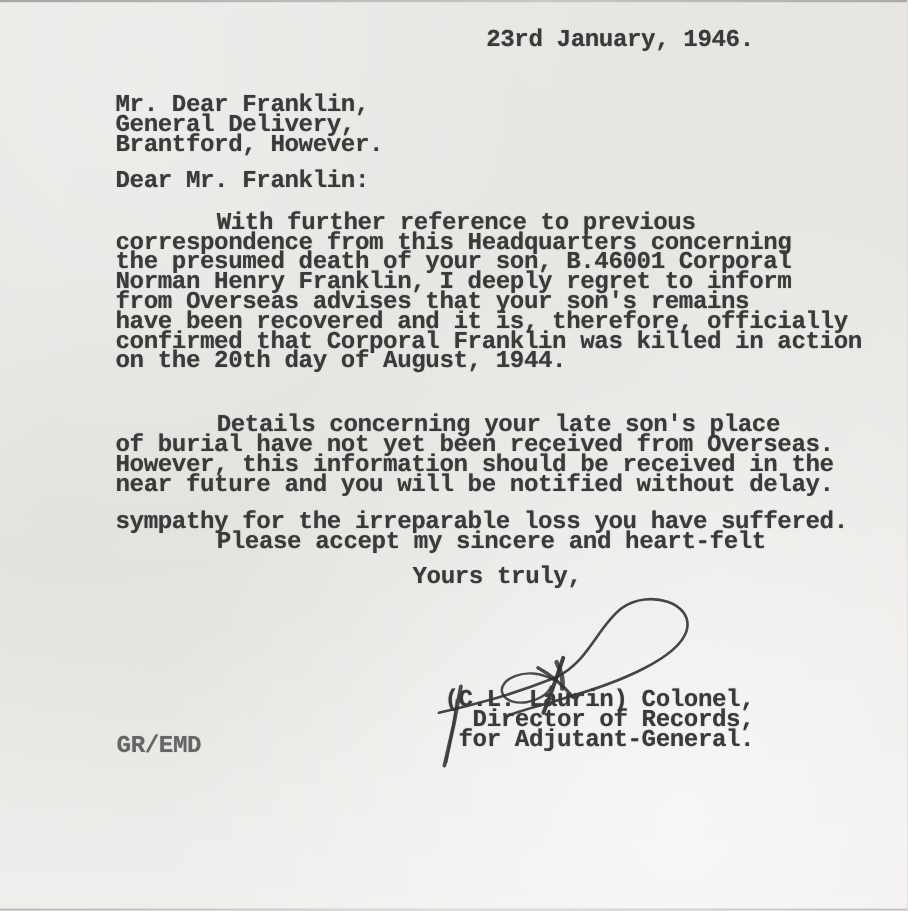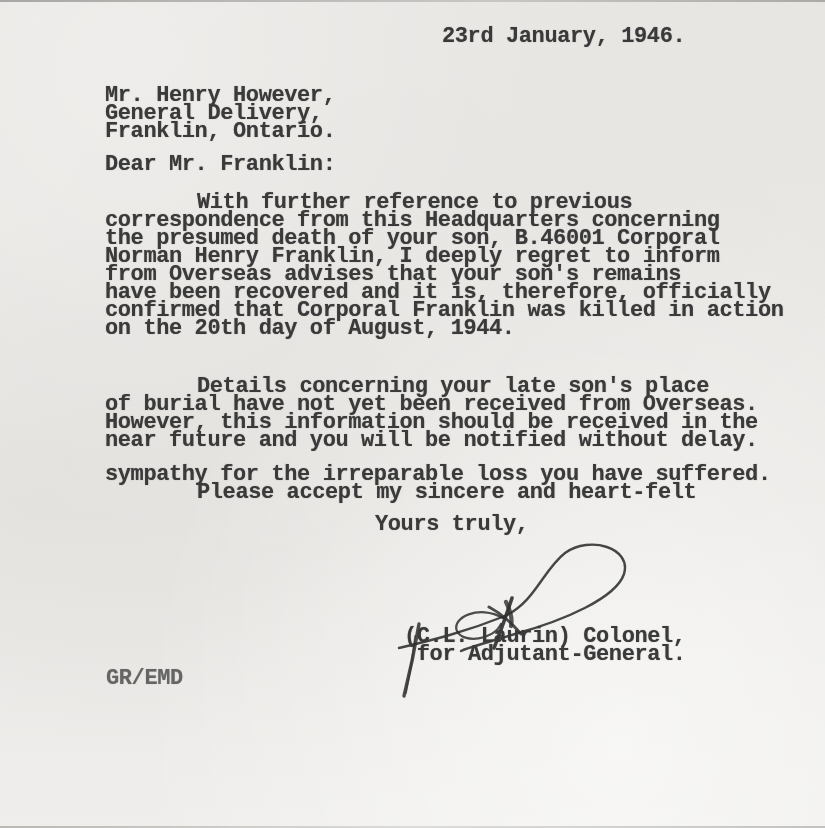--- a/index.html
+++ b/index.html
@@ -61,23 +61,23 @@
   }
 </style>
 </head>
 <body>
 
 <div class="page">
 
   <div class="line block" style="left:442px; top:28px;">23rd January, 1946.</div>
 
   <div class="block" style="left:105px; top:87px;">
-    <div class="line">Mr. Henry However,</div>
+    <div class="line">Mr. Dear Franklin,</div>
     <div class="line">General Delivery,</div>
-    <div class="line">Franklin, Ontario.</div>
+    <div class="line">Brantford, However.</div>
   </div>
 
   <div class="line block" style="left:105px; top:156px;">Dear Mr. Franklin:</div>
 
   <div class="block" style="left:105px; top:194px;">
     <div class="line indent">With further reference to previous</div>
     <div class="line">correspondence from this Headquarters concerning</div>
     <div class="line">the presumed death of your son, B.46001 Corporal</div>
     <div class="line">Norman Henry Franklin, I deeply regret to inform</div>
     <div class="line">from Overseas advises that your son's remains</div>
@@ -111,18 +111,19 @@
       <path d="M 96 69 C 109 76, 119 85, 128 96" stroke-width="3.0" opacity="0.85"></path>
       <path d="M 113 64 C 117 72, 120 80, 118 88" stroke-width="4.2" opacity="0.8"></path>
 
       <path d="M 26 86 C 22 110, 17 134, 11 158" stroke-width="3.4" opacity="0.85"></path>
       <path d="M 22 98 C 20 118, 16 140, 13 155" stroke-width="1.8" opacity="0.6"></path>
     </g>
   </svg>
 
   <div class="block" style="left:404px; top:628px;text-align:right;">
     <div class="line">(C.L. Laurin) Colonel,</div>
+    <div class="line">Director of Records,</div>
     <div class="line">for Adjutant-General.</div>
   </div>
 
   <div class="line block" style="left:106px; top:670px; opacity:0.75;">GR/EMD</div>
 
 </div>
 
 </body></html>

